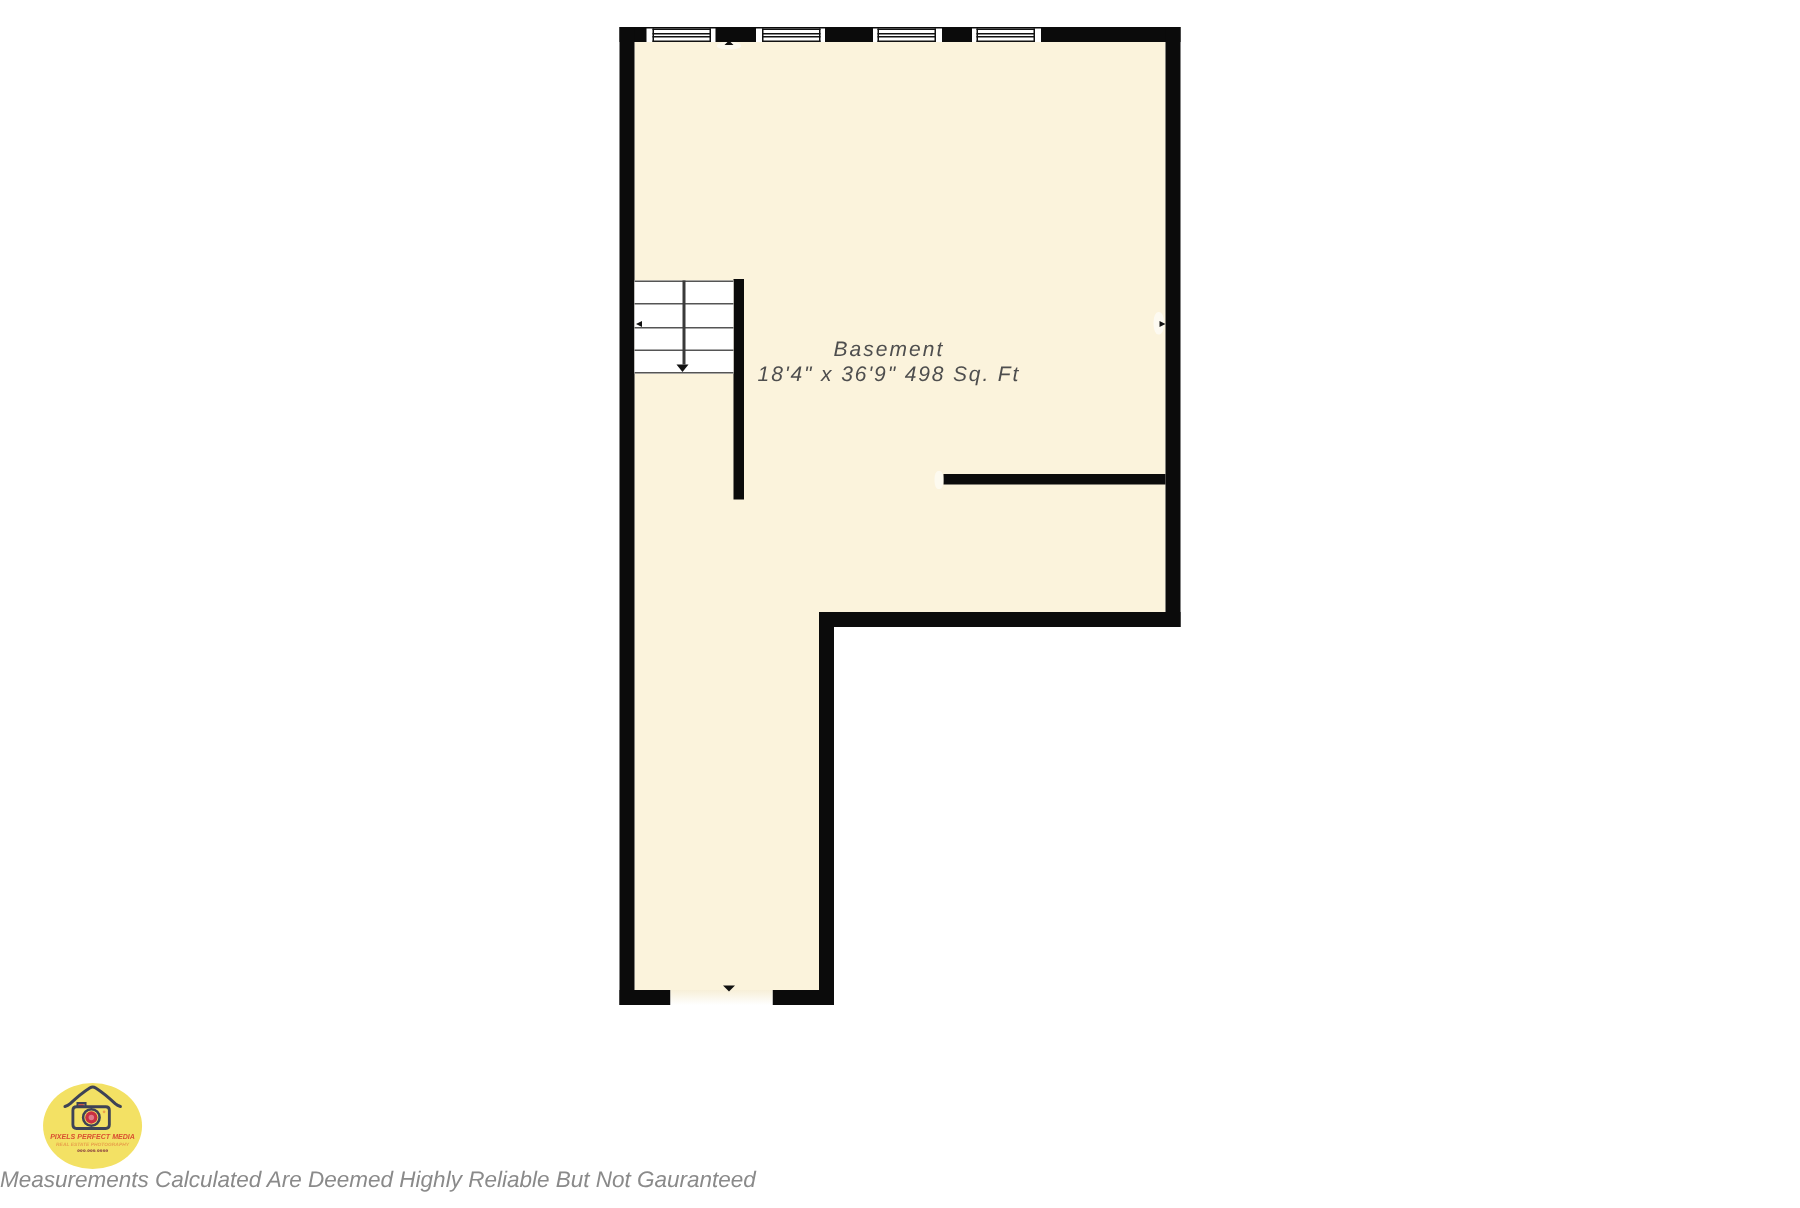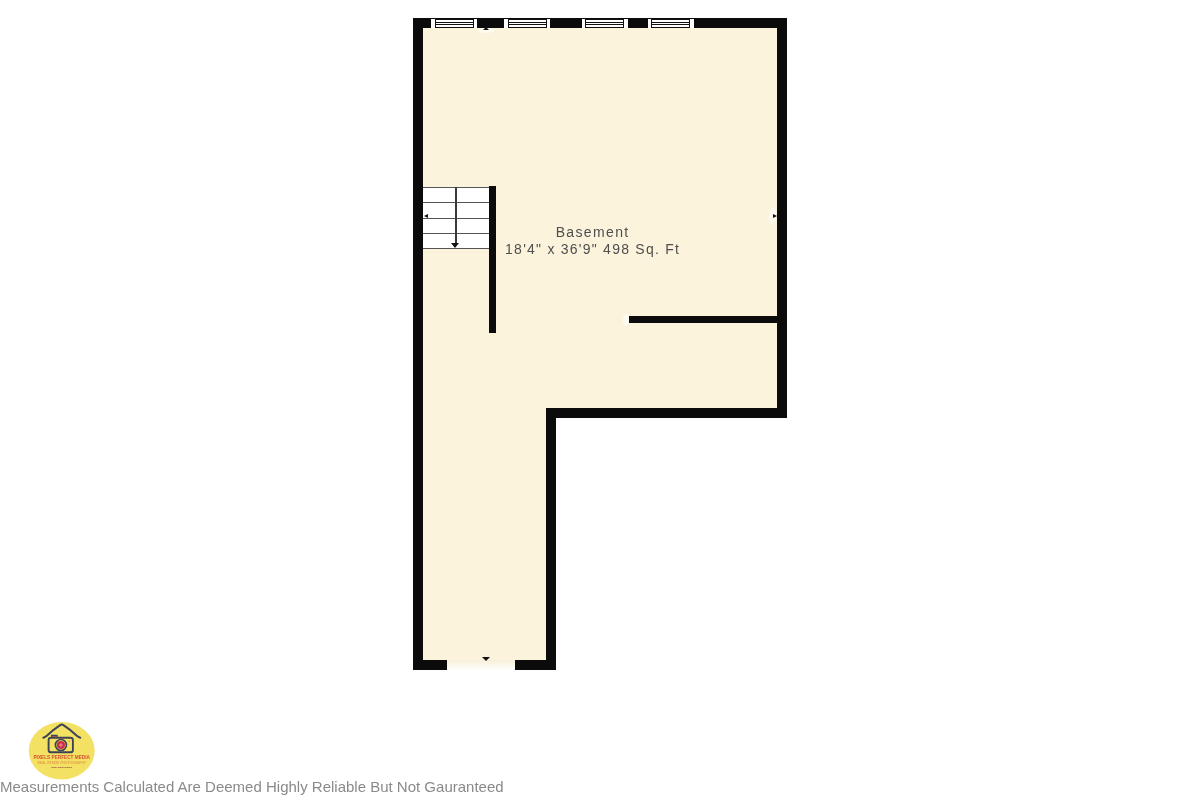--- a/index.html
+++ b/index.html
@@ -1,17 +1,17 @@
 <!DOCTYPE html>
 <html><head>
 <meta charset="utf-8">
 <style>
   html,body{margin:0;padding:0;background:#fff;}
   #page{position:relative;width:1012px;height:805px;background:#fff;overflow:hidden;
-        font-family:"Liberation Sans",sans-serif;}
+        font-family:"Liberation Sans",sans-serif;font-style:italic;}
   .abs{position:absolute;}
   .wall{position:absolute;background:#0b0b0b;}
   .cream{position:absolute;background:#fbf3dc;}
   .tri{position:absolute;width:0;height:0;}
 </style>
 </head>
 <body>
 <div id="page">
 
   <div class="cream" style="left:423px;top:28px;width:354px;height:380px;"></div>

